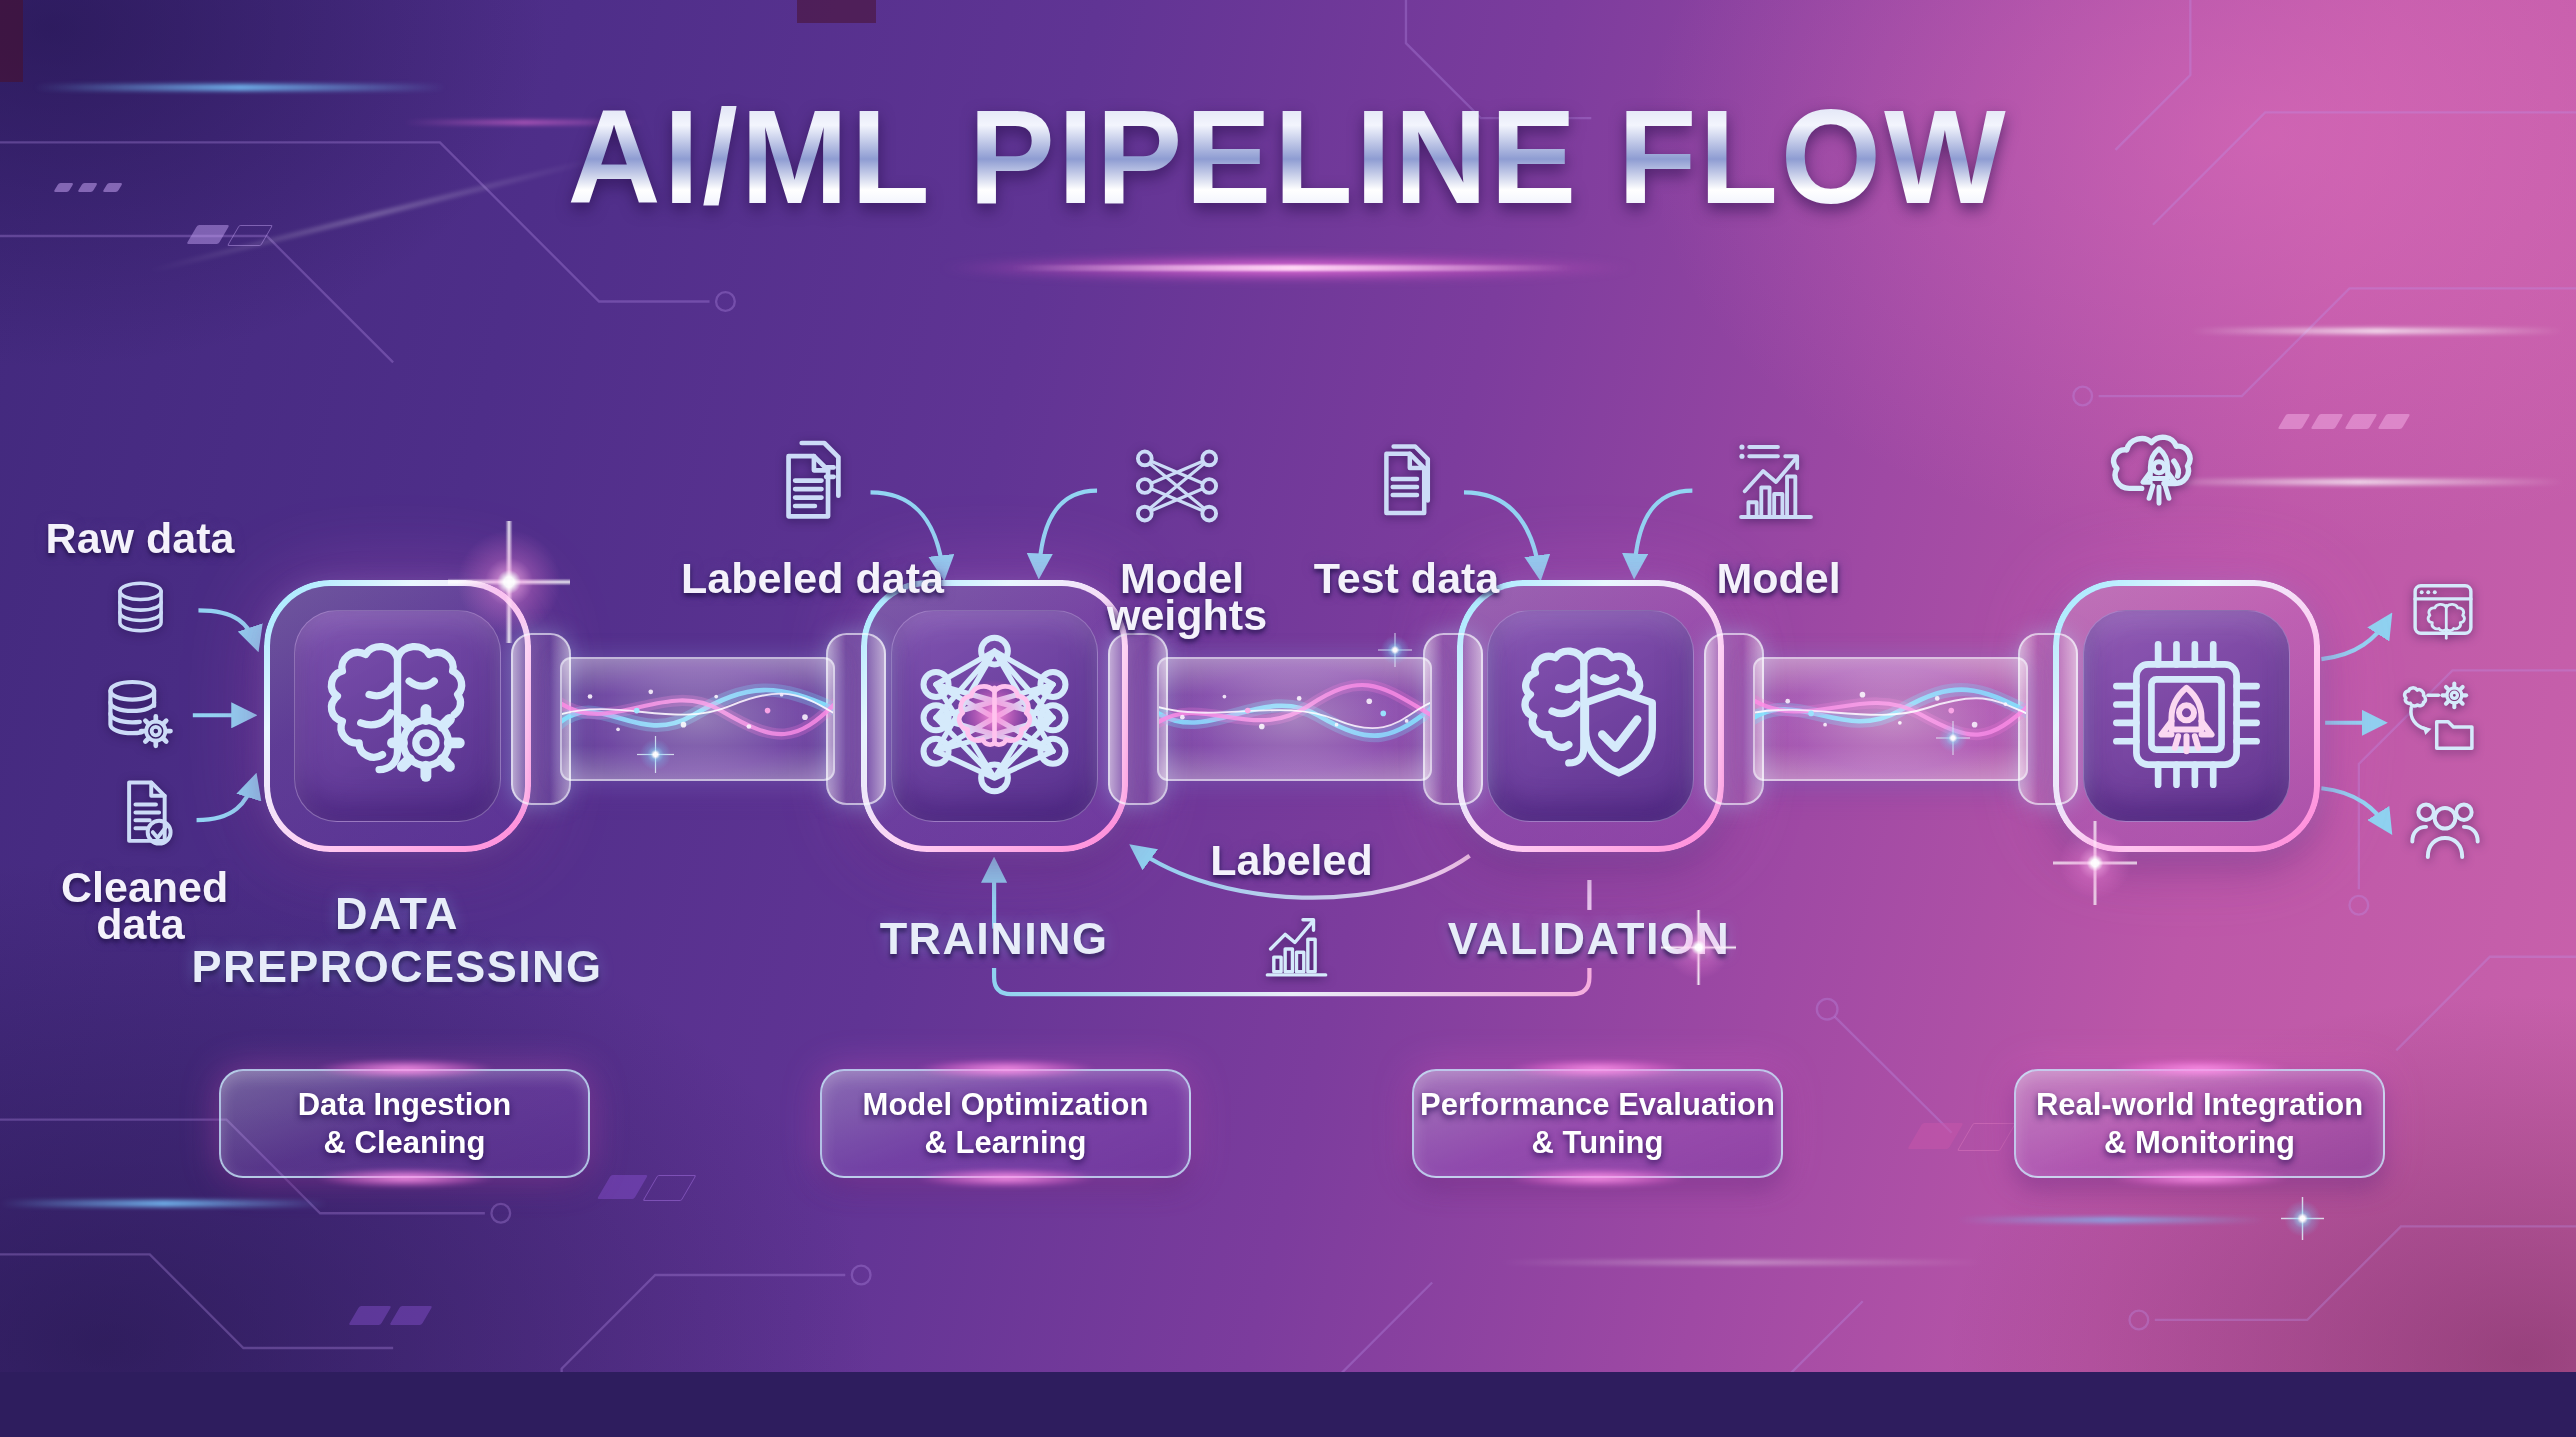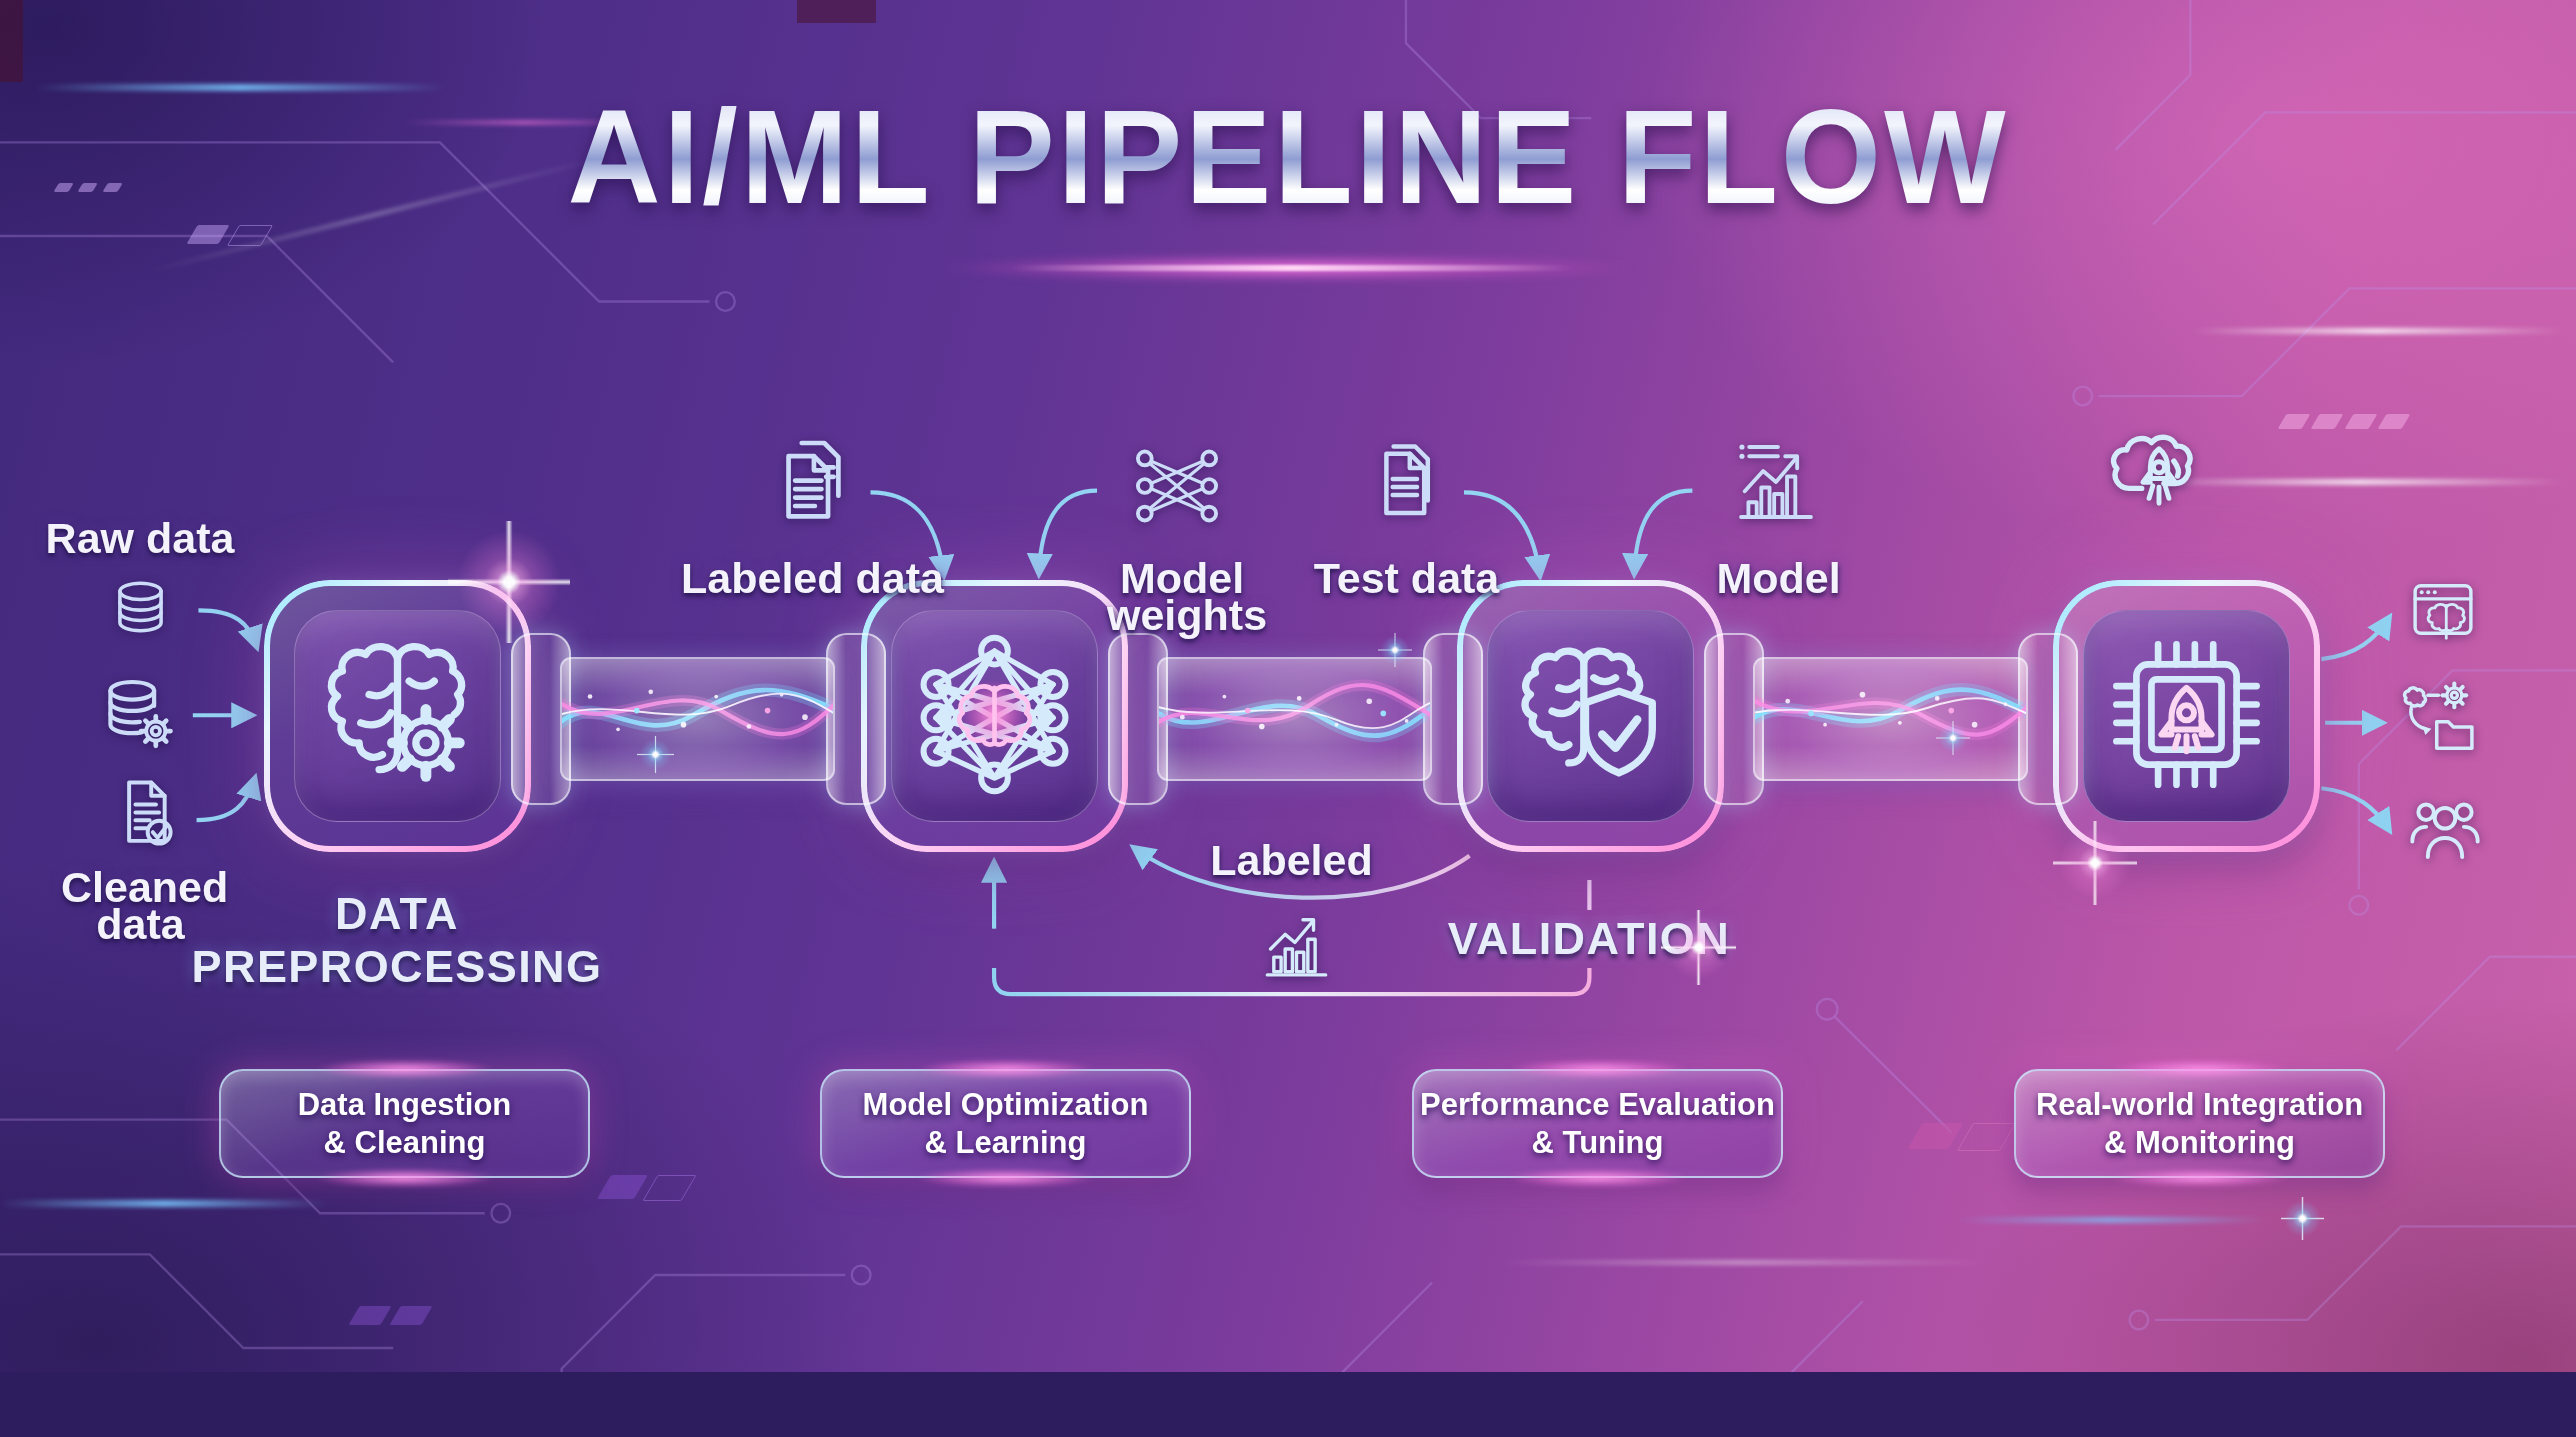--- a/index.html
+++ b/index.html
@@ -369,20 +369,21 @@
           <circle cx="235" cy="70" r="3"></circle>
           <circle cx="268" cy="48" r="2"></circle>
         </g>
       <circle cx="60" cy="58" r="3" fill="#8ef0ff"></circle>
         <circle cx="210" cy="55" r="3" fill="#ff9de2"></circle>
     </svg>
     <div class="pipe-glow"></div>
   </div>
 
   <div class="stage-label" style="left:191px;top:887px;width:412px;">DATA PREPROCESSING</div>
+  <div class="stage-label" style="left:807px;top:912px;width:374px;">TRAINING</div>
   <div class="stage-label" style="left:1402px;top:912px;width:374px;">VALIDATION</div>
 
   <div class="pill" style="left:219px;top:1069px;">
     <span>Data Ingestion</span>
     <span>&amp; Cleaning</span>
   </div>
   <div class="pill" style="left:820px;top:1069px;">
     <span>Model Optimization</span>
     <span>&amp; Learning</span>
   </div>

